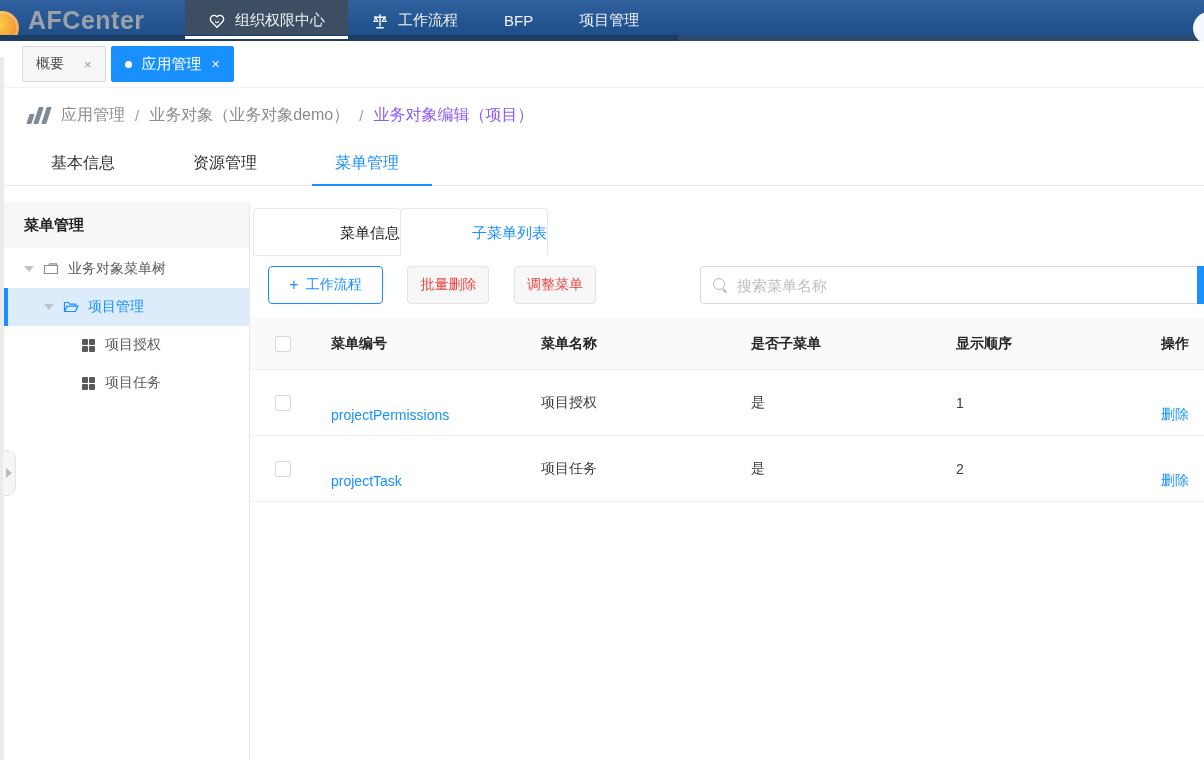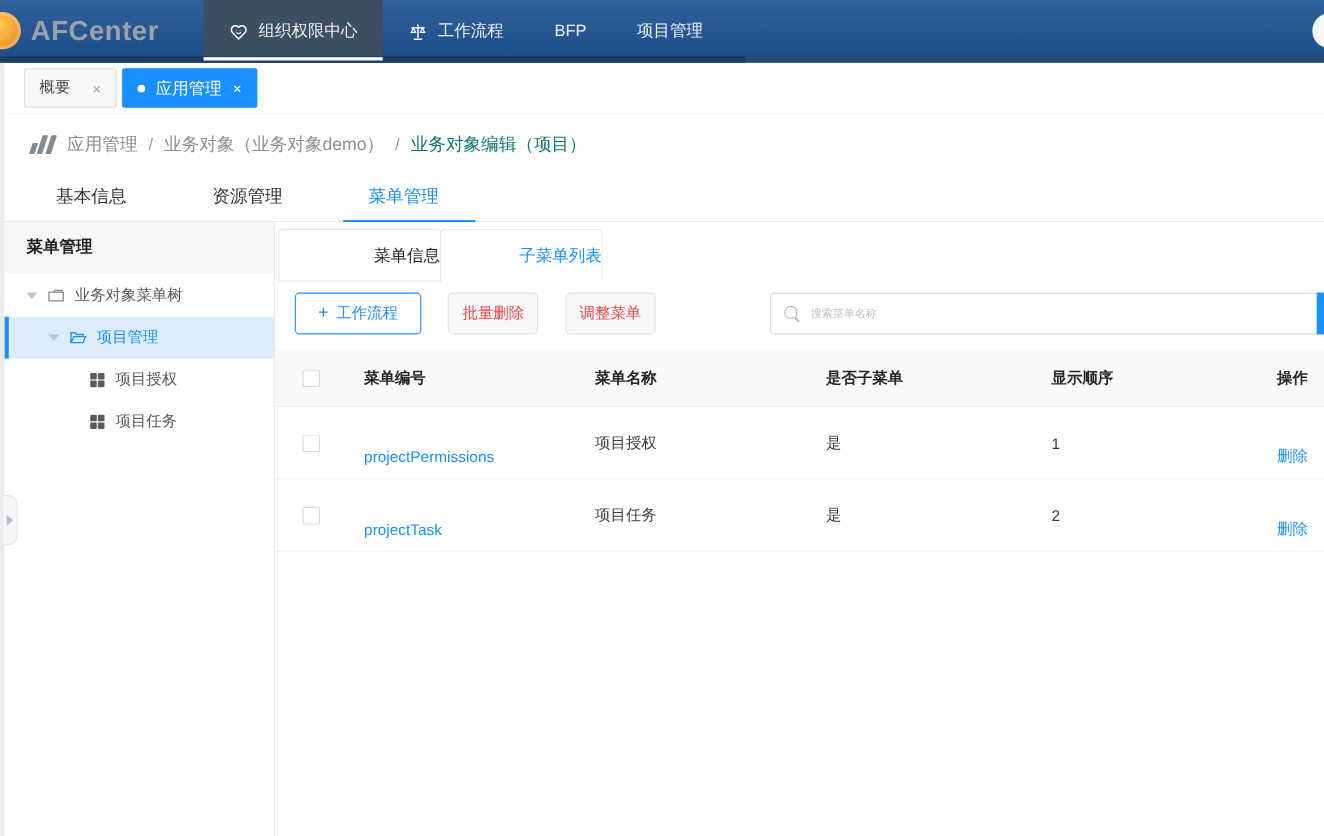--- a/index.html
+++ b/index.html
@@ -1,21 +1,21 @@
 <!DOCTYPE html>
 <html><head>
 <meta charset="utf-8">
 <style>
   * { margin:0; padding:0; box-sizing:border-box; }
   html,body { width:1204px; height:760px; overflow:hidden; background:#fff;
     font-family:"Liberation Sans","DejaVu Sans",sans-serif; }
   .app { position:relative; width:1204px; height:760px; overflow:hidden; }
 
   
-  .navbar { position:relative; height:57px; background:linear-gradient(180deg,#30609d 0%,#1c4c87 100%);
+  .navbar { position:relative; height:41px; background:linear-gradient(180deg,#30609d 0%,#1c4c87 100%);
     display:flex; align-items:stretch; overflow:hidden; }
   .nav-strip { position:absolute; left:0; right:0; bottom:0; height:6px; background:#2c4a70; z-index:3; }
   .nav-strip-thumb { position:absolute; left:0; top:0; height:6px; width:678px; background:#1d3c63; }
   .brand { position:relative; width:185px; display:flex; align-items:center; }
   .brand-logo { position:absolute; left:-15px; top:11px; width:34px; height:34px; border-radius:50%;
     background:radial-gradient(circle at 38% 38%, #ffd24d 0%, #f2a136 55%, #d97d12 100%);
     box-shadow:inset 0 0 0 3px rgba(255,255,255,.25); }
   .brand-text { margin-left:28px; font-size:25px; font-weight:bold; color:#9aa1a8; letter-spacing:.5px; }
   .nav-menu { display:flex; align-items:stretch; }
   .nav-item { position:relative; display:flex; align-items:center; gap:9px; padding:0 23px;
@@ -46,21 +46,21 @@
   .ws-dot { width:7px; height:7px; border-radius:50%; background:#fff; }
   .ws-close { font-size:14px; line-height:1; cursor:pointer; }
 
   
   .breadcrumb-row { height:54px; display:flex; align-items:center; padding-left:28px; background:#fff; }
   .bc-icon { display:inline-flex; align-items:flex-end; gap:3px; margin-right:12px; height:17px; }
   .bc-bar { width:5px; background:#7e8a95; transform:skewX(-18deg); border-radius:1px; }
   .bc-bar.b1 { height:10px; } .bc-bar.b2 { height:17px; } .bc-bar.b3 { height:17px; }
   .bc-item { font-size:16px; color:#8c8c8c; cursor:pointer; }
   .bc-sep { font-size:15px; color:#9b9b9b; margin:0 10px; }
-  .bc-item.current { color:#0f766e; cursor:default; }
+  .bc-item.current { color:#8b5cf6; cursor:default; }
 
   
   .page-tabs { position:relative; height:44px; border-bottom:1px solid #e8e8e8; display:flex;
     align-items:center; padding-left:48px; background:#fff; }
   .page-tab { width:70px; margin-right:72px; font-size:16px; color:#303030; text-align:center; cursor:pointer; }
   .page-tab.active { color:#1890ff; }
   .page-tab-underline { position:absolute; left:312px; bottom:-1px; width:120px; height:2px; background:#1890ff; }
 
   
   .main { position:absolute; top:202px; left:4px; right:0; bottom:0; display:flex; }
@@ -96,21 +96,21 @@
   .btn-plus { font-size:16px; line-height:1; }
   .btn-disabled { width:82px; margin-left:20px; background:#f7f7f7; border:1px solid #e3e3e3;
     color:#ef4444; cursor:not-allowed; }
   .search-box { position:absolute; left:450px; top:0; width:504px; height:38px; border:1px solid #d9d9d9;
     border-radius:4px; background:#fff; display:flex; align-items:center; padding-left:12px; }
   .search-ico { position:relative; width:15px; height:15px; margin-right:9px; flex:none; }
   .search-ico::before { content:""; position:absolute; left:0; top:0; width:10px; height:10px;
     border:1.5px solid #b4b9c0; border-radius:50%; }
   .search-ico::after { content:""; position:absolute; left:10px; top:10px; width:5px; height:1.5px;
     background:#b4b9c0; transform:rotate(45deg); transform-origin:left center; }
-  .search-input { border:none; outline:none; flex:1; font-size:10px; color:#333; height:34px;
+  .search-input { border:none; outline:none; flex:1; font-size:15px; color:#333; height:34px;
     font-family:inherit; background:transparent; }
   .search-input::placeholder { color:#bfbfbf; }
   .right-sliver { position:absolute; right:0; top:0; width:7px; height:38px; background:#1890ff; }
 
   
   .table { margin-top:14px; width:1164px; }
   .t-row { display:flex; align-items:center; }
   .t-head { height:52px; background:#fafafa; font-weight:bold; color:#262626; font-size:14px; }
   .t-body-row { height:66px; background:#fff; border-bottom:1px solid #f0f0f0; font-size:14px; color:#3c3c3c; }
   .t-head { border-bottom:1px solid #f0f0f0; }

